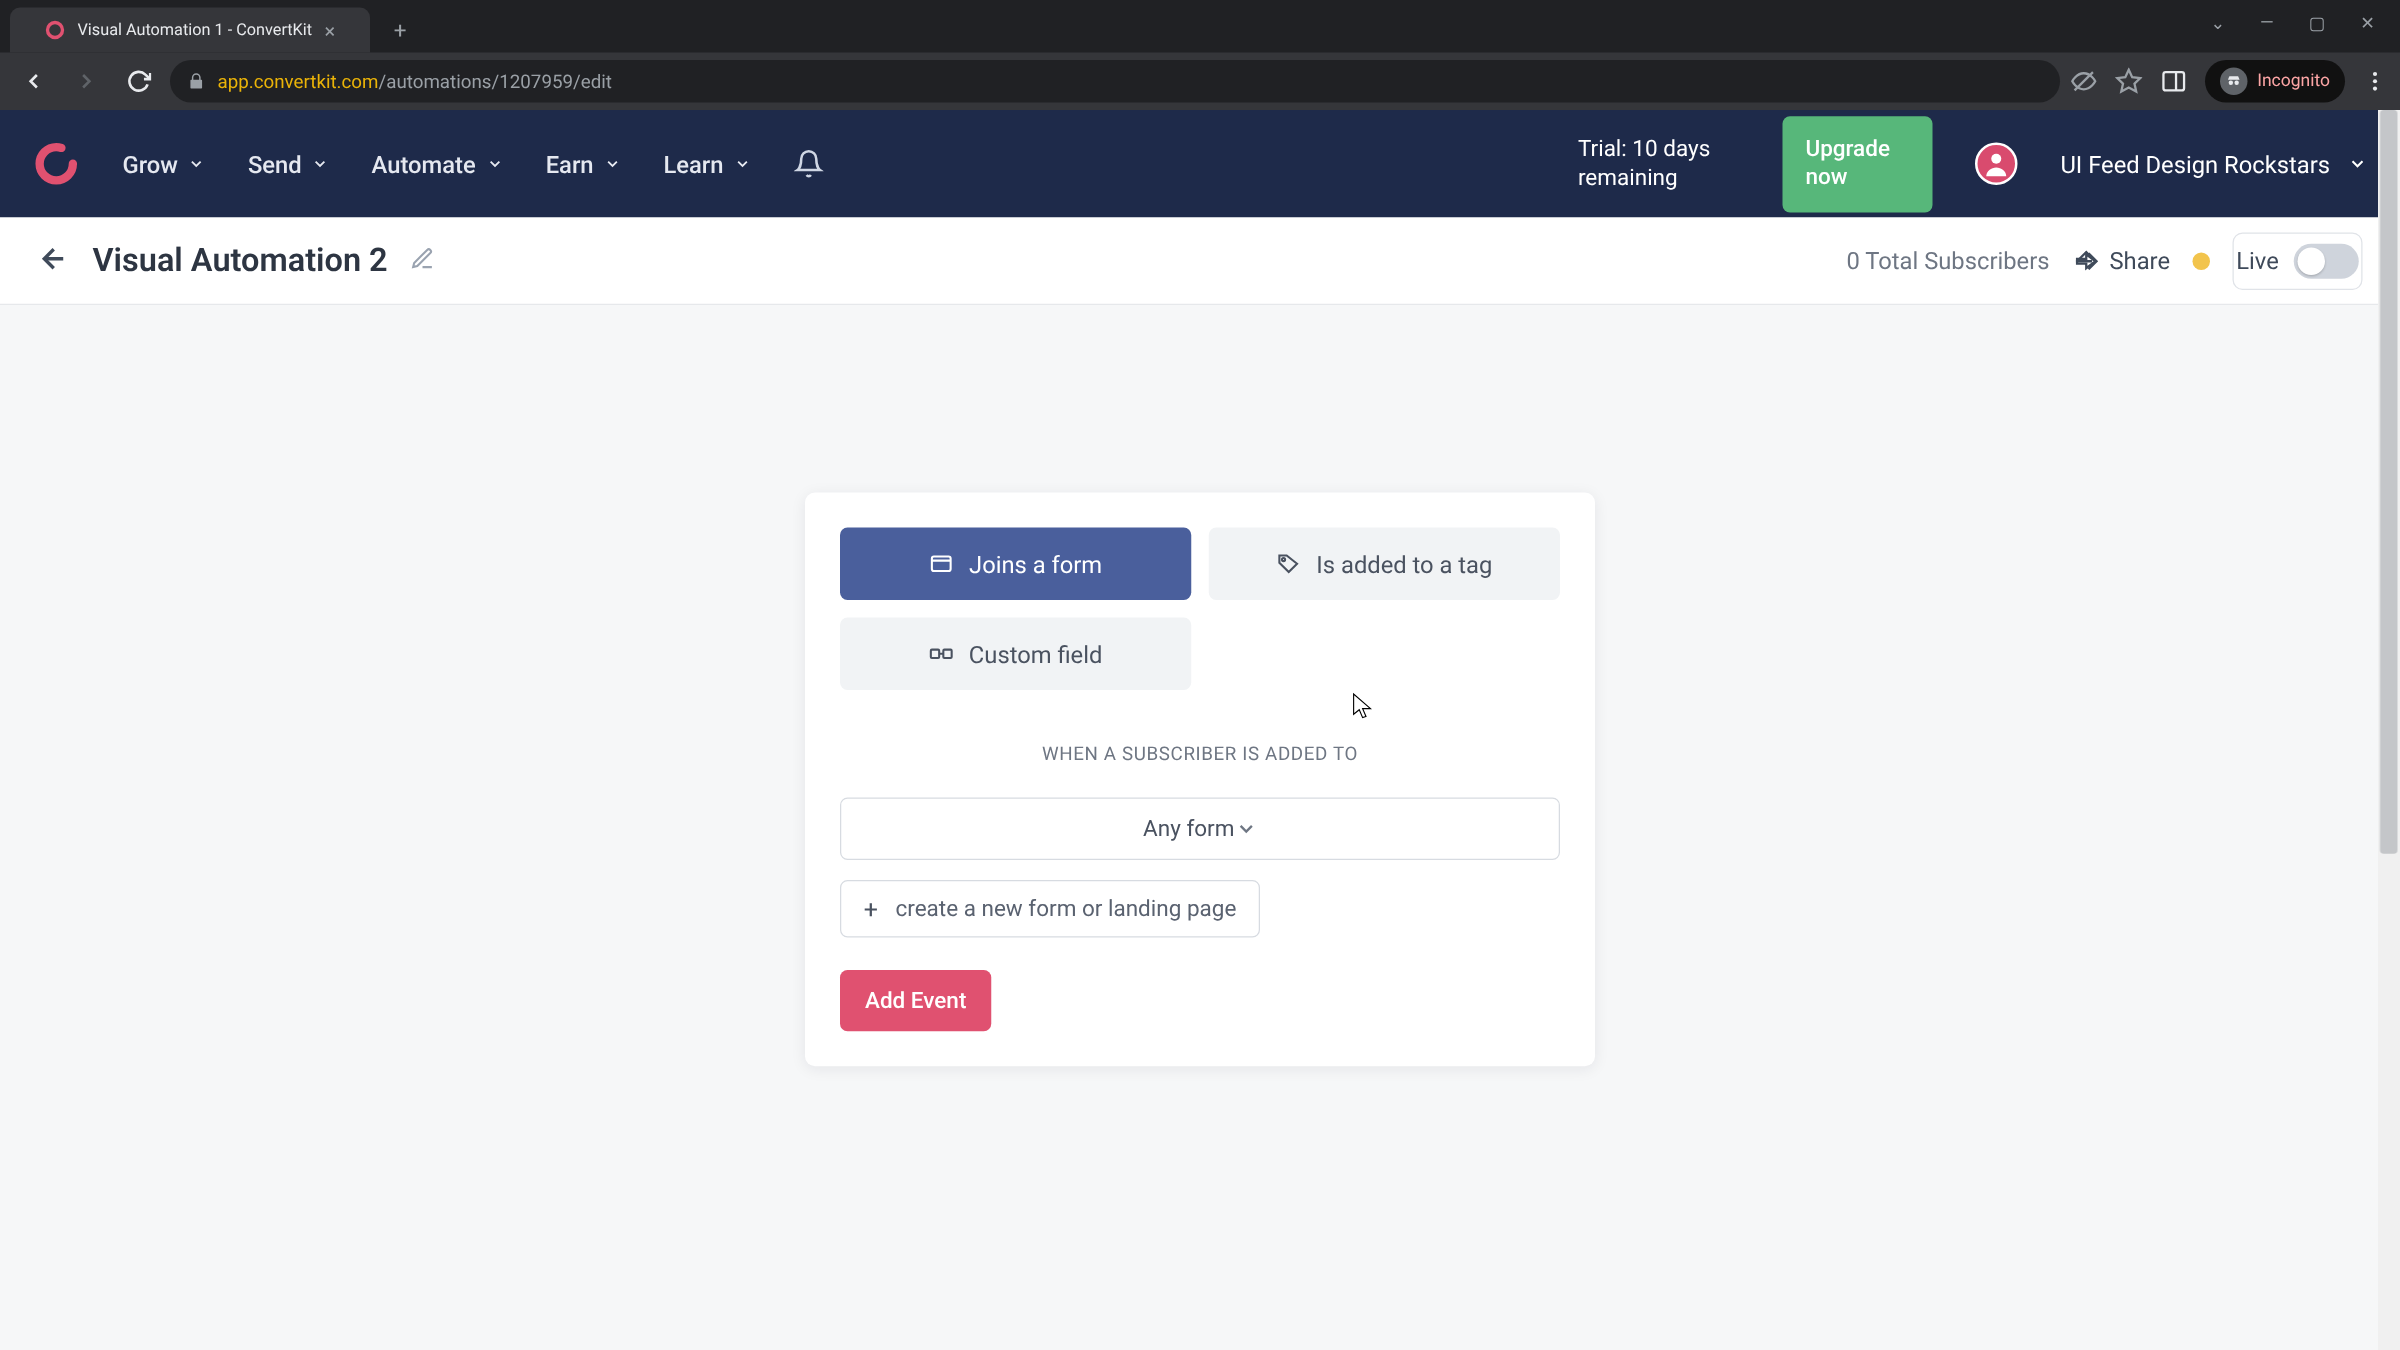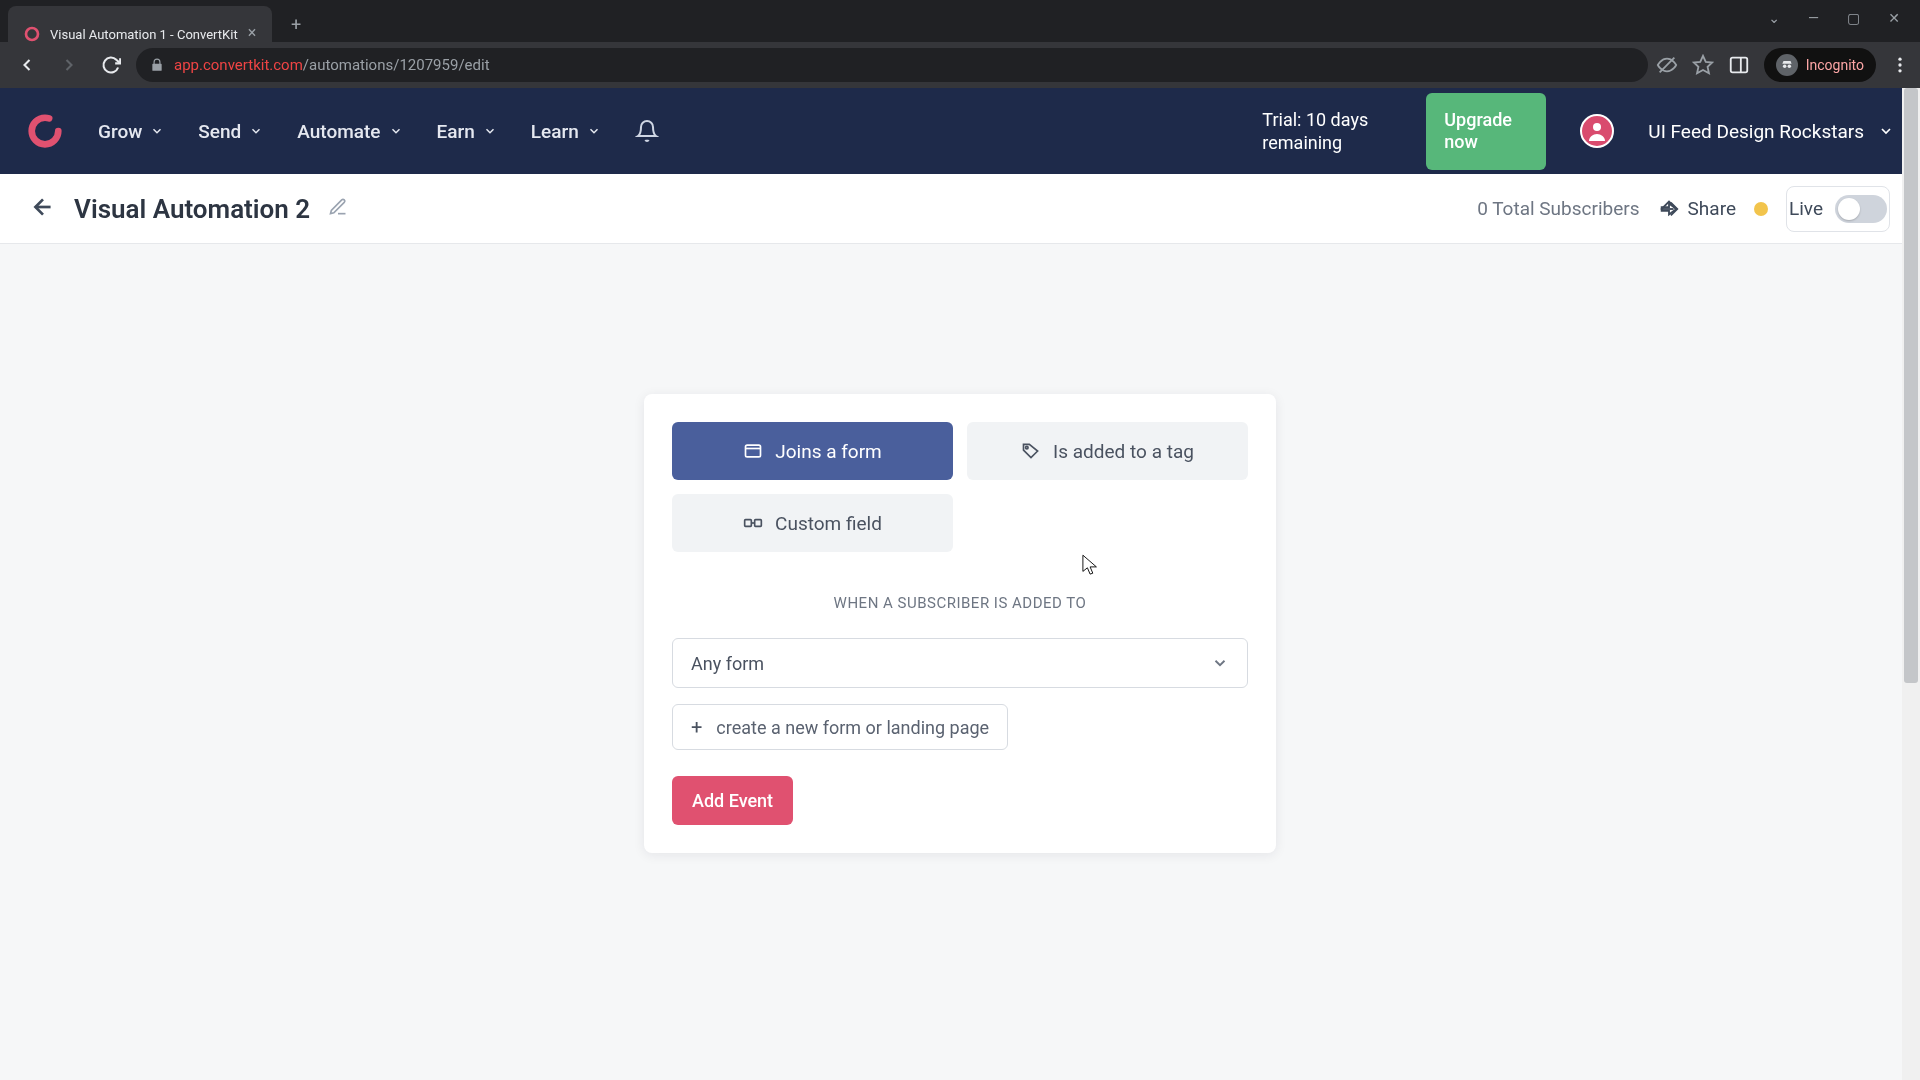--- a/index.html
+++ b/index.html
@@ -1,34 +1,34 @@
 <!DOCTYPE html>
 <html><head>
 <meta charset="utf-8">
 <style>
   * { margin: 0; padding: 0; box-sizing: border-box; font-family: -apple-system, BlinkMacSystemFont, "Segoe UI", Roboto, sans-serif; }
   body { width: 1920px; height: 1080px; background: #fff; overflow: hidden; }
 
   
   .browser-chrome { background: #202124; }
   .tab-strip { height: 42px; display: flex; align-items: flex-end; padding: 0 8px; background: #202124; }
-  .tab { display: flex; align-items: flex-end; height: 36px; background: #35363a; border-radius: 8px 8px 0 0; padding: 0 16px; min-width: 260px; gap: 10px; color: #e8eaed; font-size: 13px; }
+  .tab { display: flex; align-items: center; height: 36px; background: #35363a; border-radius: 8px 8px 0 0; padding: 0 28px; min-width: 260px; gap: 10px; color: #e8eaed; font-size: 13px; }
   .tab .favicon { width: 16px; height: 16px; }
   .tab .tab-title { flex: 1; white-space: nowrap; overflow: hidden; text-overflow: ellipsis; }
   .tab .tab-close { font-size: 16px; color: #9aa0a6; cursor: pointer; }
   .new-tab-btn { width: 28px; height: 28px; display: flex; align-items: center; justify-content: center; color: #9aa0a6; font-size: 18px; margin-left: 10px; margin-bottom: 4px; cursor: pointer; }
   .window-controls { position: absolute; right: 0; top: 0; display: flex; gap: 28px; padding: 10px 20px; color: #9aa0a6; }
   .window-controls span { cursor: pointer; font-size: 14px; }
 
   .toolbar { height: 46px; background: #35363a; display: flex; align-items: center; padding: 0 10px; gap: 8px; }
   .nav-btn { width: 34px; height: 34px; display: flex; align-items: center; justify-content: center; color: #e8eaed; cursor: pointer; border-radius: 50%; }
   .nav-btn.disabled { color: #5f6368; }
   .address-bar { flex: 1; height: 34px; background: #202124; border-radius: 17px; display: flex; align-items: center; padding: 0 14px; gap: 10px; color: #9aa0a6; font-size: 15px; }
   .address-bar .lock { color: #9aa0a6; }
-  .address-bar .url-host { color: #ef4444; }
+  .address-bar .url-host { color: #eab308; }
   .toolbar-right { display: flex; align-items: center; gap: 14px; color: #fca5a5; }
   .incognito-pill { display: flex; align-items: center; gap: 8px; background: #111; padding: 6px 12px; border-radius: 18px; font-size: 14px; }
   .incognito-pill .inc-icon { width: 22px; height: 22px; background: #5f6368; border-radius: 50%; display:flex;align-items:center;justify-content:center; }
 
   
   .app-header { background: #1e2a4a; height: 86px; display: flex; align-items: center; padding: 0 26px; gap: 34px; color: #fff; }
   .logo { width: 38px; height: 38px; }
   .nav-item { display: flex; align-items: center; gap: 8px; font-size: 19px; font-weight: 500; cursor: pointer; color: #e5e8f0; }
   .nav-item svg { width: 14px; height: 14px; }
   .bell { cursor: pointer; }
@@ -53,21 +53,21 @@
   .toggle-knob { position: absolute; left: 3px; top: 3px; width: 22px; height: 22px; background: #fff; border-radius: 50%; box-shadow: 0 1px 2px rgba(0,0,0,.2); }
 
   
   .canvas { background: #f6f7f8; height: calc(1080px - 42px - 46px - 86px - 70px); position: relative; overflow: auto; }
   .panel { width: 632px; background: #fff; border-radius: 8px; box-shadow: 0 2px 12px rgba(20,30,50,.08); position: absolute; left: 50%; top: 150px; transform: translateX(-50%); padding: 28px; }
   .option-grid { display: grid; grid-template-columns: 1fr 1fr; gap: 14px; margin-bottom: 42px; }
   .option-tile { height: 58px; border-radius: 6px; background: #f1f3f5; color: #4a5260; display: flex; align-items: center; justify-content: center; gap: 12px; font-size: 19px; cursor: pointer; }
   .option-tile.selected { background: #4a5f9c; color: #fff; }
   .option-tile svg { width: 20px; height: 20px; }
   .section-label { text-align: center; font-size: 15px; font-weight: 400; letter-spacing: .5px; color: #6e7683; margin-bottom: 26px; }
-  .select-box { width: 100%; height: 50px; border: 1px solid #d7dbe1; border-radius: 6px; display: flex; align-items: center; justify-content: space-between; padding: 0 18px; font-size: 18px; color: #4a5260; cursor: pointer; margin-bottom: 16px; }
+  .select-box { width: 100%; height: 50px; border: 1px solid #d7dbe1; border-radius: 6px; display: flex; align-items: center; justify-content: center; padding: 0 18px; font-size: 18px; color: #4a5260; cursor: pointer; margin-bottom: 16px; }
   .create-link { display: inline-flex; align-items: center; gap: 14px; height: 46px; border: 1px solid #d7dbe1; border-radius: 6px; padding: 0 18px; font-size: 18px; color: #5a6270; cursor: pointer; margin-bottom: 26px; }
   .create-link .plus { font-size: 20px; color: #4a5260; }
   .add-event-btn { background: #e05170; color: #fff; font-size: 18px; font-weight: 500; padding: 14px 20px; border-radius: 6px; border: none; cursor: pointer; }
 
   
   .cursor { position: absolute; width: 18px; height: 24px; pointer-events: none; z-index: 9999; }
 
   
   .page-scrollbar { position: fixed; right: 0; top: 88px; bottom: 0; width: 18px; background: #f0f0f0; }
   .page-scrollbar-thumb { position: absolute; left: 2px; right: 2px; top: 0; height: 60%; background: #c4c6c9; border-radius: 3px; }

